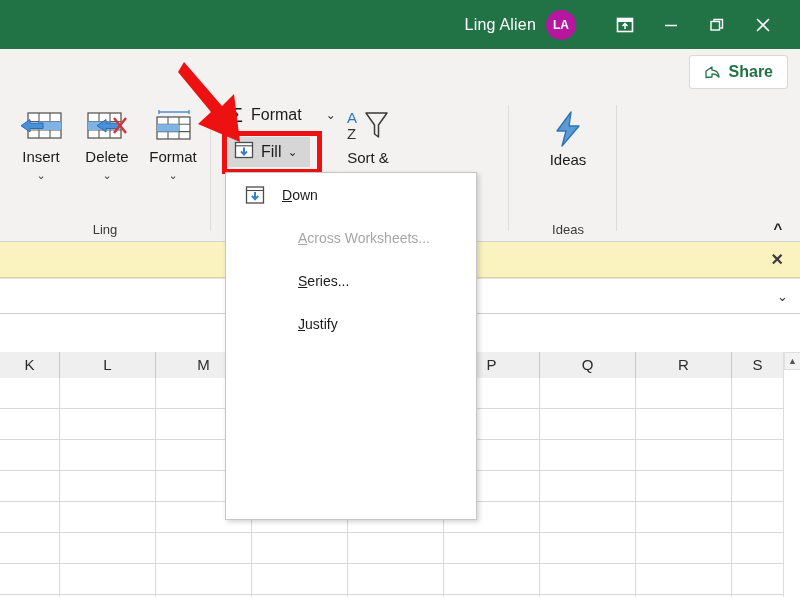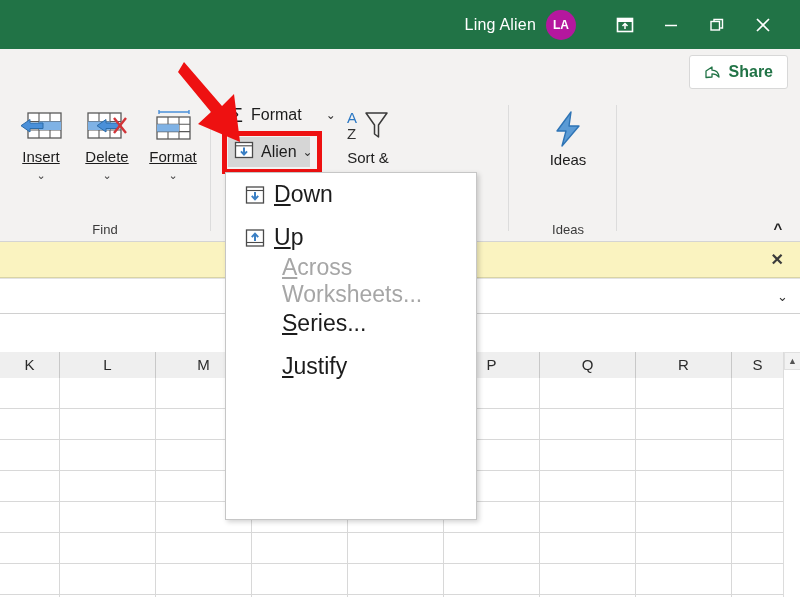--- a/index.html
+++ b/index.html
@@ -58,21 +58,21 @@
   .grp-cells {
     position: absolute; left: 0; top: 52px; width: 210px; height: 140px;
   }
   .cells-row { display: flex; align-items: flex-start; padding-left: 8px; }
   .big-btn {
     width: 66px;
     display: flex; flex-direction: column; align-items: center;
     padding-top: 4px;
   }
   .big-btn .glyph { height: 42px; display:flex; align-items:center; justify-content:center; }
-  .big-btn .lbl { font-size: 15px; color: #1c1c1c; margin-top: 1px; text-decoration: underline; }
+  .big-btn .lbl { font-size: 15px; color: #1c1c1c; margin-top: 1px; }
   .big-btn .chev { font-size: 11px; color: #444; line-height: 12px; margin-top: 4px; }
   .grp-label {
     position: absolute; bottom: 4px; left: 0; width: 210px;
     text-align: center; font-size: 13px; color: #3a3a3a;
   }
   .vsep {
     position: absolute; top: 56px; width: 1px; height: 126px;
     background: #dcdcdc;
   }
 
@@ -179,27 +179,27 @@
   .menu {
     position: absolute; left: 225px; top: 172px;
     width: 252px; height: 348px;
     background: #ffffff;
     border: 1px solid #c6c6c6;
     box-shadow: 2px 2px 5px rgba(0,0,0,0.18);
     z-index: 60;
   }
   .menu-item {
     height: 43px; display: flex; align-items: center;
-    padding-left: 16px; gap: 6px;
-    font-size: 23px; color: #1c1c1c;
+    padding-left: 16px; gap: 14px;
+    font-size: 14px; color: #1c1c1c;
   }
   .menu-item .mglyph { width: 26px; display: flex; align-items: center; justify-content: center; }
   .menu-item.disabled { color: #a6a6a6; }
   .menu-item .acc { text-decoration: underline; }
-  .menu-item.noicon { padding-left: 56px; }
+  .menu-item.noicon { padding-left: 72px; }
 
   
   .arrow { position: absolute; left: 178px; top: 58px; z-index: 50; pointer-events: none; }
 </style>
 </head>
 <body>
 
 <div id="app">
 
   <div class="titlebar">
@@ -292,42 +292,42 @@
               <rect x="6" y="8" width="33" height="22" fill="#fff" stroke="#595959" stroke-width="1.3"></rect>
               <path d="M6 15.3 H39 M6 22.6 H39 M17 8 V30 M28 8 V30" stroke="#595959" stroke-width="1.1"></path>
               <rect x="6" y="15.3" width="22" height="7.3" fill="#7fb2e5"></rect>
             </svg>
           </span>
           <span class="lbl">Format</span>
           <span class="chev">⌄</span>
         </div>
 
       </div>
-      <div class="grp-label">Find</div>
+      <div class="grp-label">Ling</div>
     </div>
 
     <div class="vsep" style="left:210px;"></div>
 
     <div class="grp-edit">
 
       <div class="autosum">
         <span class="sigma">Σ</span>
         <span>Format</span>
         <span class="small-chev">⌄</span>
       </div>
 
       <div class="fill-btn">
         <span>
           <svg width="22" height="20" viewBox="0 0 22 20">
             <rect x="2.5" y="2.5" width="17" height="15" fill="#fff" stroke="#4a4a4a" stroke-width="1.3"></rect>
             <path d="M2.5 5.8 H19.5" stroke="#4a4a4a" stroke-width="1.1"></path>
             <path d="M11 7.5 V14 M8 11.3 L11 14.6 L14 11.3" stroke="#3a7fc4" stroke-width="2" fill="none"></path>
           </svg>
         </span>
-        <span class="lbl">Alien</span>
+        <span class="lbl">Fill</span>
         <span class="chev">⌄</span>
       </div>
 
       <div class="fill-highlight"></div>
 
       <div class="sortfind">
         <div class="sf-btn">
           <span class="glyph">
             <svg width="46" height="40" viewBox="0 0 46 40">
               <text x="2" y="17" font-size="15" font-family="Liberation Sans, sans-serif" fill="#2c78c4">A</text>
@@ -480,30 +480,20 @@
       <div class="menu-item">
         <span class="mglyph">
           <svg width="22" height="20" viewBox="0 0 22 20">
             <rect x="2.5" y="2" width="17" height="16" fill="#fff" stroke="#4a4a4a" stroke-width="1.3"></rect>
             <path d="M2.5 5.5 H19.5" stroke="#4a4a4a" stroke-width="1.1"></path>
             <path d="M11 7 V13.5 M7.8 10.8 L11 14.3 L14.2 10.8" stroke="#3a7fc4" stroke-width="2" fill="none"></path>
           </svg>
         </span>
         <span><span class="acc">D</span>own</span>
       </div>
-      <div class="menu-item">
-        <span class="mglyph">
-          <svg width="22" height="20" viewBox="0 0 22 20">
-            <rect x="2.5" y="2" width="17" height="16" fill="#fff" stroke="#4a4a4a" stroke-width="1.3"></rect>
-            <path d="M2.5 14.5 H19.5" stroke="#4a4a4a" stroke-width="1.1"></path>
-            <path d="M11 13 V6.5 M7.8 9.2 L11 5.7 L14.2 9.2" stroke="#3a7fc4" stroke-width="2" fill="none"></path>
-          </svg>
-        </span>
-        <span><span class="acc">U</span>p</span>
-      </div>
       <div class="menu-item disabled noicon">
         <span><span class="acc">A</span>cross Worksheets...</span>
       </div>
       <div class="menu-item noicon">
         <span><span class="acc">S</span>eries...</span>
       </div>
       <div class="menu-item noicon">
         <span><span class="acc">J</span>ustify</span>
       </div>
     </div>

